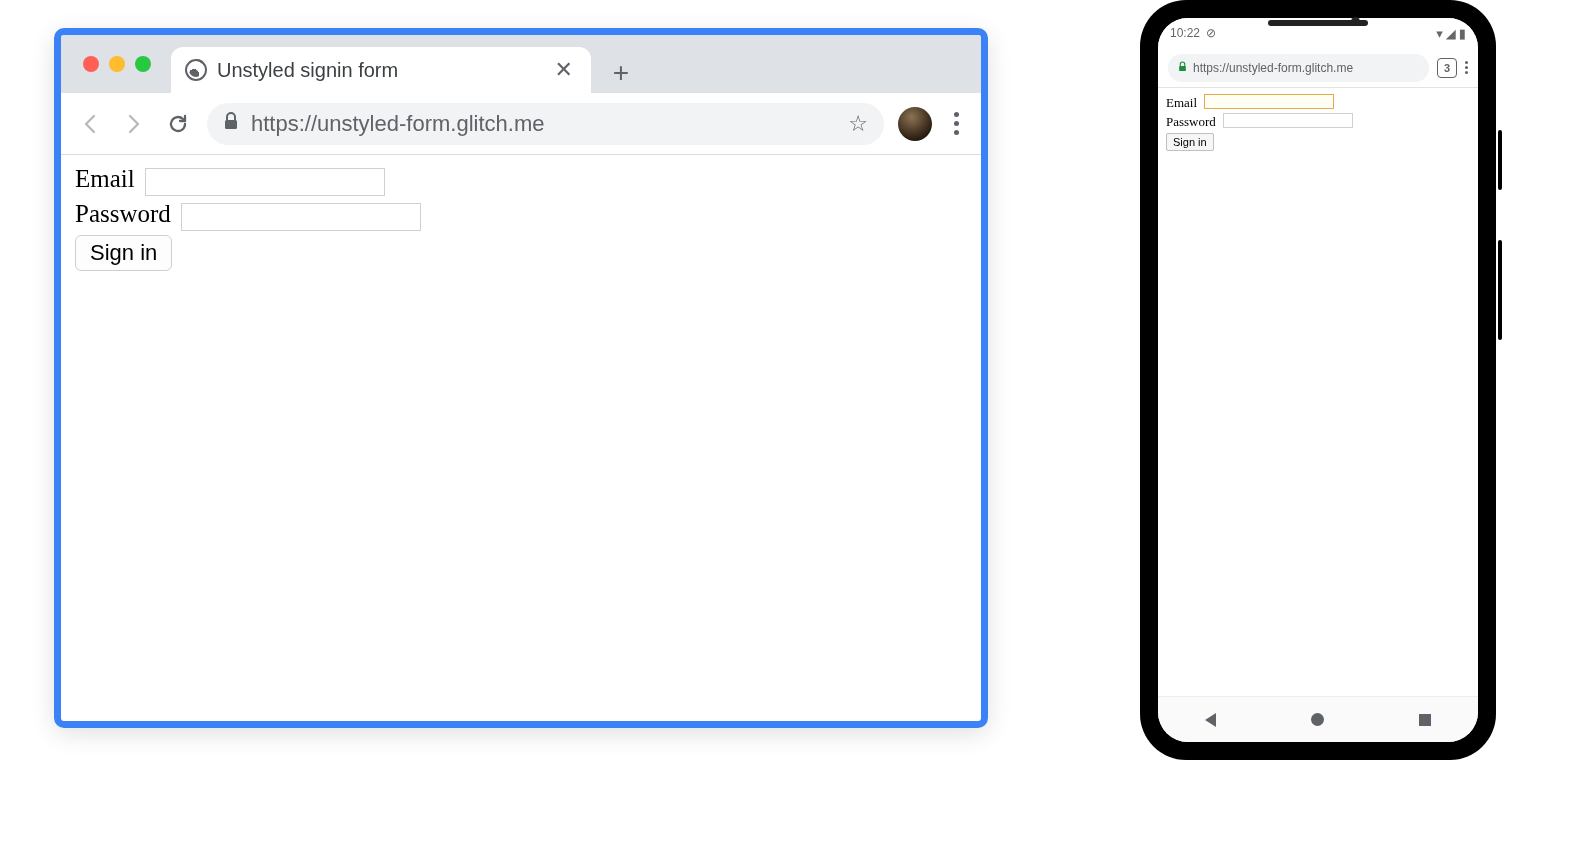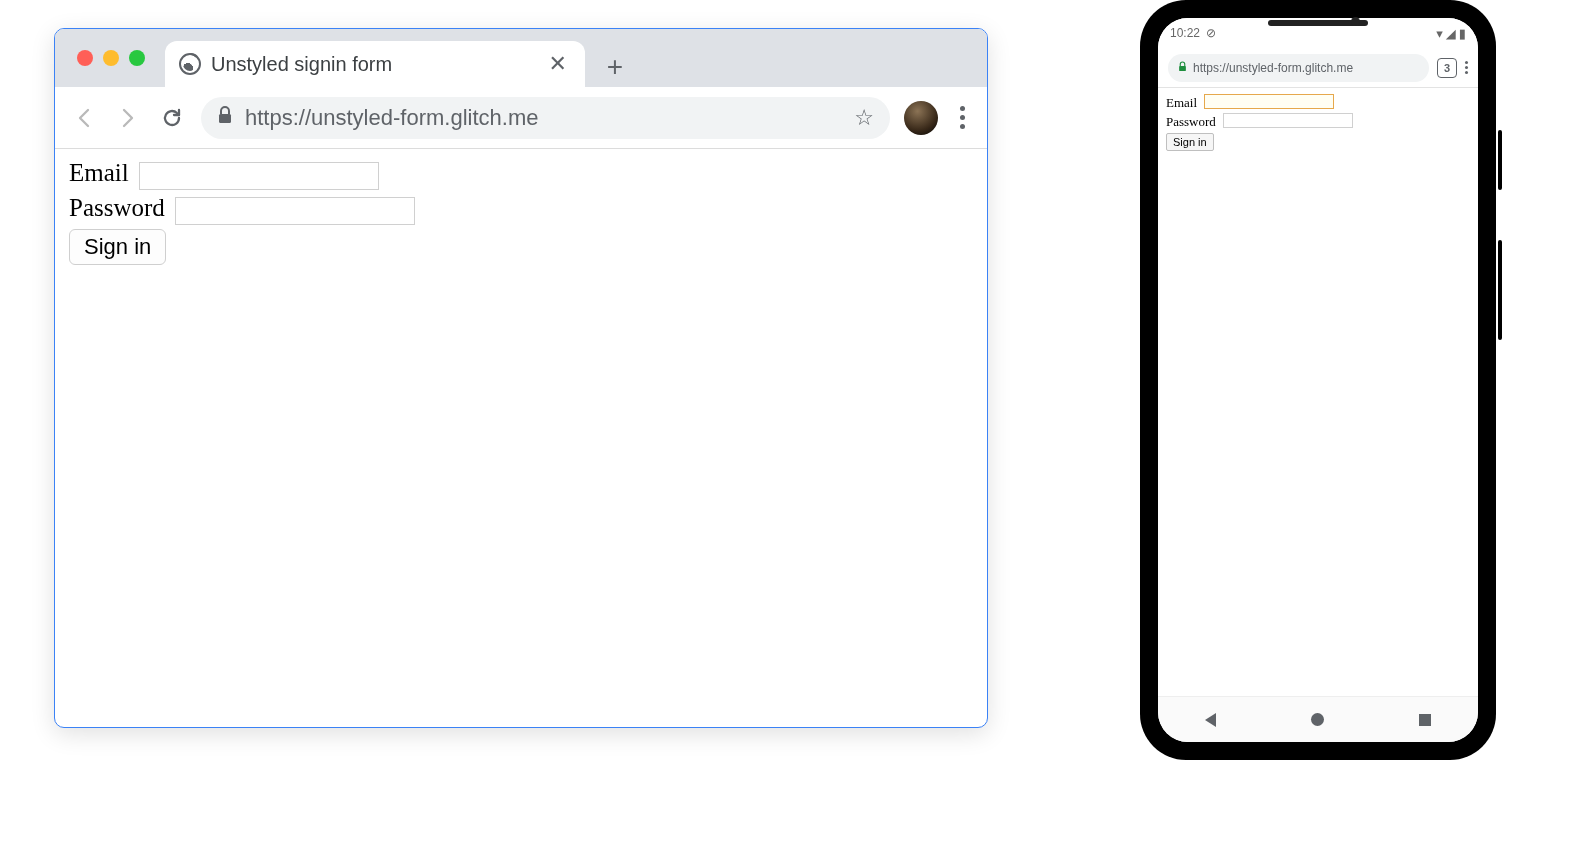--- a/index.html
+++ b/index.html
@@ -15,21 +15,21 @@
     .desktop-browser {
       position: absolute;
       top: 28px;
       left: 54px;
       width: 934px;
       height: 700px;
       background: #fff;
       border-radius: 10px;
       box-shadow: 0 6px 24px rgba(0,0,0,0.12);
       overflow: hidden;
-      border: 1px solid #3b82f6;
+      border: 7px solid #3b82f6;
     }
     .tab-strip {
       height: 58px;
       background: #dee1e6;
       display: flex;
       align-items: flex-end;
       padding: 0 12px;
     }
     .traffic-lights {
       display: flex;

